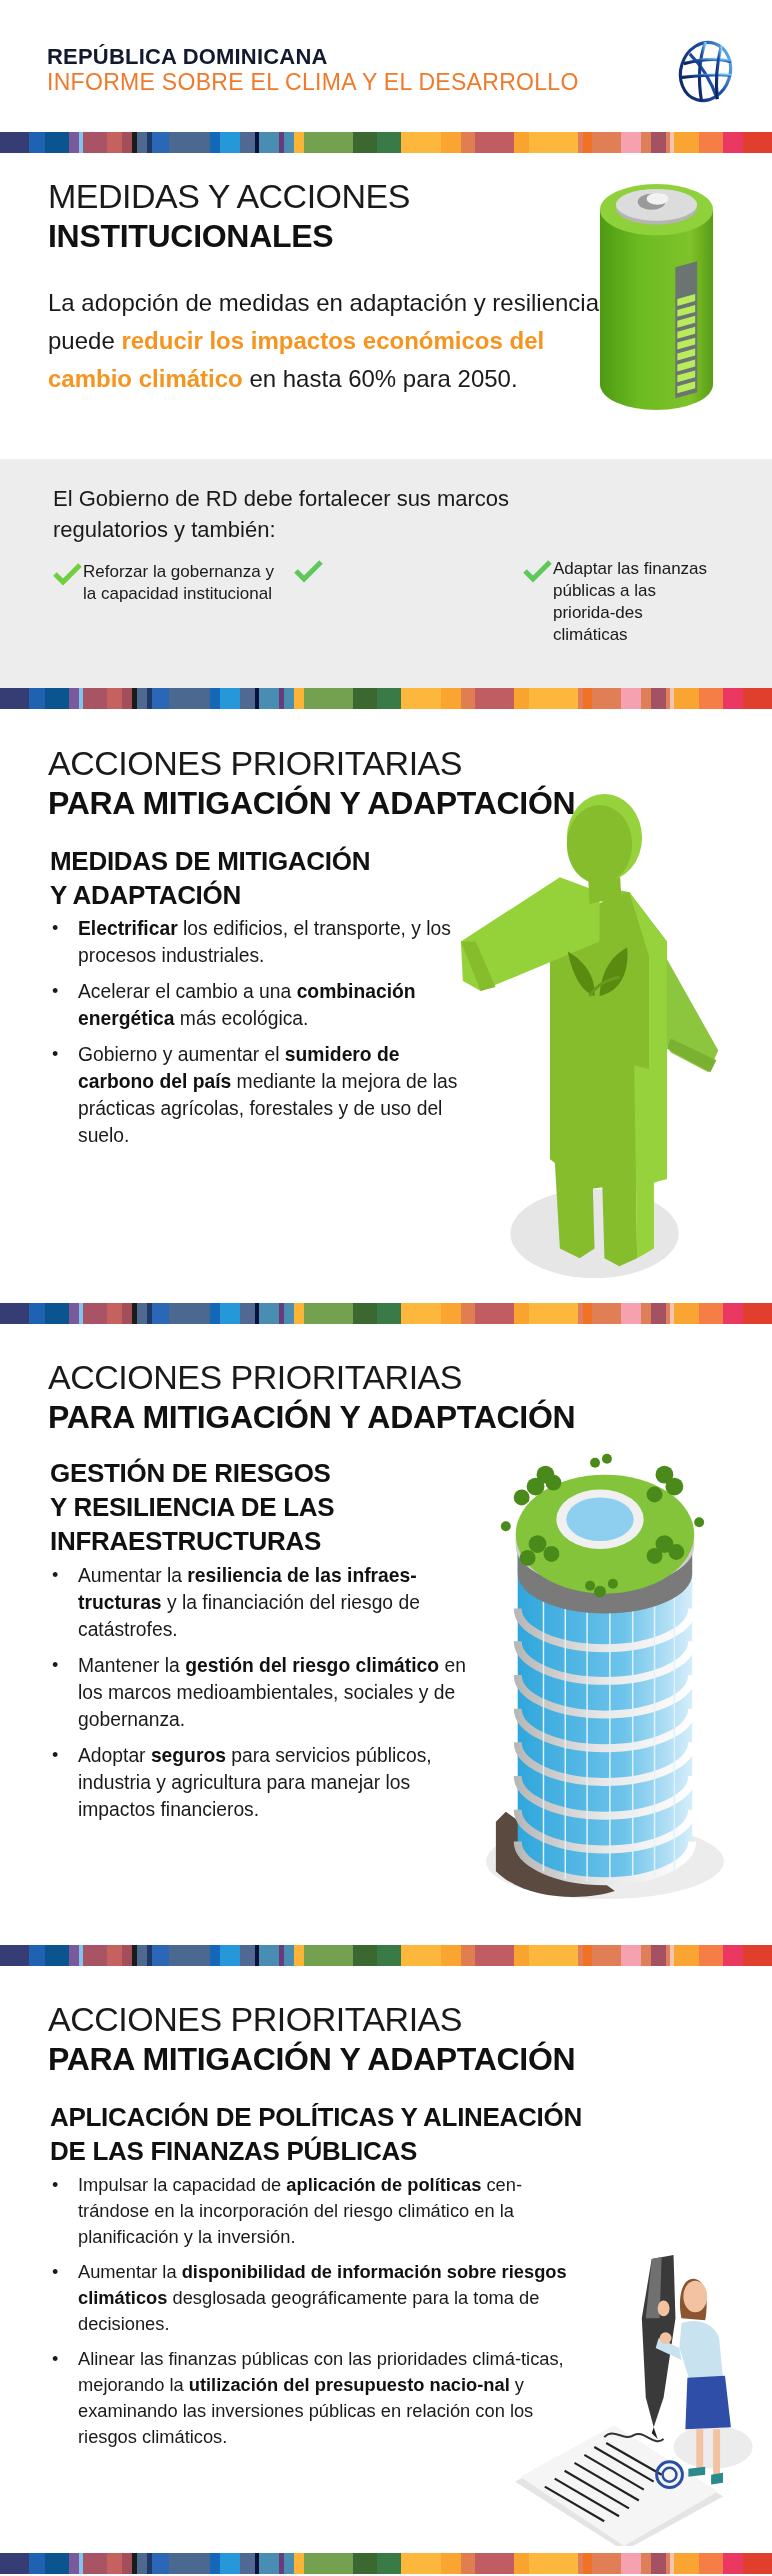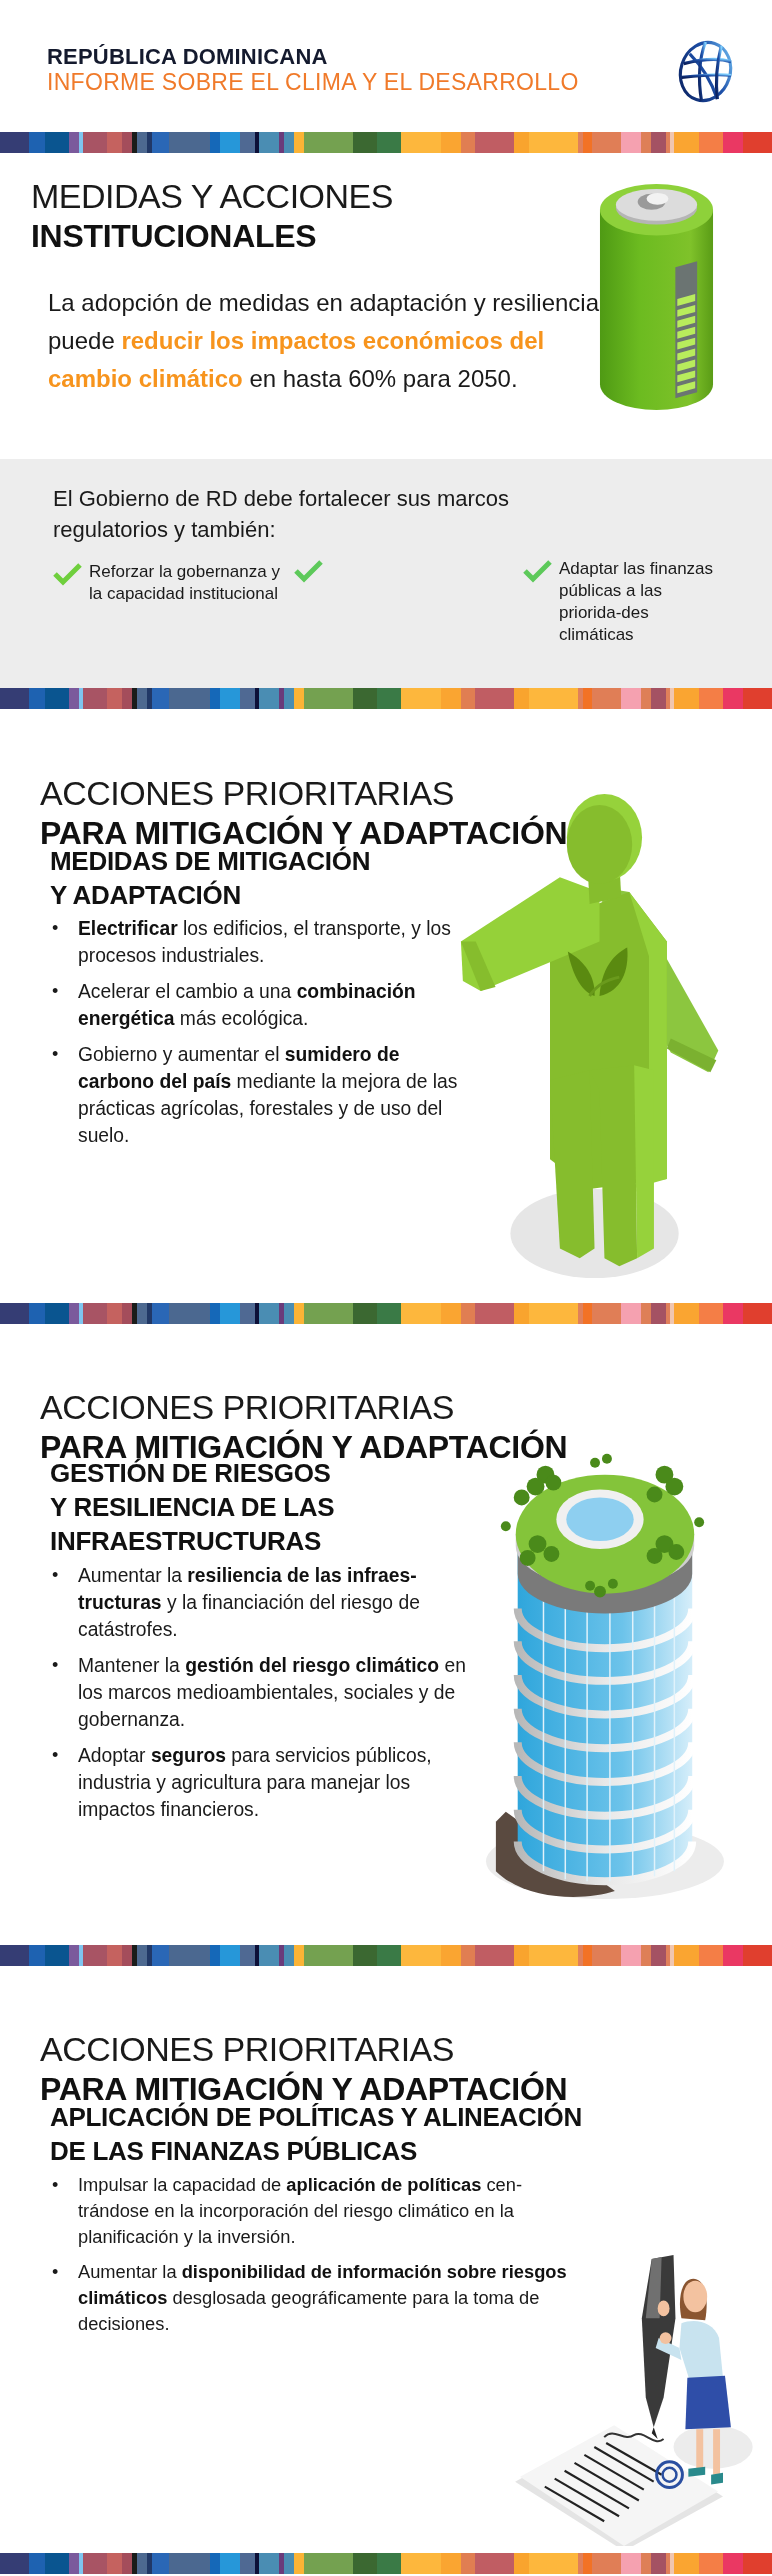--- a/index.html
+++ b/index.html
@@ -11,34 +11,34 @@
   .header .report { position: absolute; left: 47px; top: 69px; font-size: 23px; color: #f07a2a; letter-spacing: 0.3px; }
   .header .logo { position: absolute; left: 672px; top: 38px; width: 67px; height: 67px; }
 
   .stripe { position: absolute; left: 0; width: 773px; height: 21px; display: flex; }
   .stripe span { display: block; height: 100%; }
 
   .title-light { font-size: 34px; font-weight: normal; color: #1a1a1a; letter-spacing: -0.5px; line-height: 40px; }
   .title-bold { font-size: 32px; font-weight: bold; color: #111; letter-spacing: -0.3px; line-height: 40px; }
 
   
-  .s1-title { position: absolute; left: 31px; top: 176px; }
+  .s1-title { position: absolute; left: 48px; top: 176px; }
   .s1-lead { position: absolute; left: 48px; top: 284px; width: 555px; font-size: 24px; line-height: 38px; color: #1a1a1a; }
   .s1-lead .hl { color: #f7941d; font-weight: bold; }
   .battery { position: absolute; left: 590px; top: 178px; width: 134px; height: 238px; }
 
   .gray-band { position: absolute; left: 0; top: 459px; width: 773px; height: 230px; background: #ededed; }
   .gray-band .intro { position: absolute; left: 53px; top: 24px; width: 555px; font-size: 22px; line-height: 31px; color: #1a1a1a; }
   .checks { position: absolute; left: 53px; top: 102px; width: 713px; }
   .check-item { position: absolute; top: 0; display: flex; }
   .check-item svg { width: 30px; height: 24px; flex: none; margin-top: 1px; }
-  .check-item .txt { font-size: 17px; line-height: 22px; color: #1a1a1a; margin-left: 6px; }
+  .check-item .txt { font-size: 17px; line-height: 22px; color: #1a1a1a; }
 
   
-  .sec-title { position: absolute; left: 40px; margin-top: 30px; }
+  .sec-title { position: absolute; left: 48px; }
   .sub-title { position: absolute; left: 50px; font-size: 26px; font-weight: bold; line-height: 34px; color: #111; letter-spacing: -0.3px; }
   .bullets { position: absolute; left: 50px; list-style: none; }
   .bullets li { position: relative; padding-left: 28px; font-size: 19.3px; line-height: 27px; color: #1a1a1a; margin-bottom: 9px; }
   .bullets li::before { content: "•"; position: absolute; left: 2px; top: 0; font-size: 18px; }
   .bullets b { font-weight: bold; color: #111; }
 
   .illus { position: absolute; }
 </style>
 </head>
 <body>
@@ -425,20 +425,21 @@
   <div class="title-light">ACCIONES PRIORITARIAS</div>
   <div class="title-bold">PARA MITIGACIÓN Y ADAPTACIÓN</div>
 </div>
 <div class="sub-title" style="top:2100px;">
   <div>APLICACIÓN DE POLÍTICAS Y ALINEACIÓN</div>
   <div>DE LAS FINANZAS PÚBLICAS</div>
 </div>
 <ul class="bullets" style="top:2172px; width:535px;">
   <li style="font-size:18.3px; line-height:26px;"><span>Impulsar la capacidad de </span><b>aplicación de políticas</b><span> cen-trándose en la incorporación del riesgo climático en la planificación y la inversión.</span></li>
   <li style="font-size:18.3px; line-height:26px;"><span>Aumentar la </span><b>disponibilidad de información sobre riesgos climáticos</b><span> desglosada geográficamente para la toma de decisiones.</span></li>
+  <li style="font-size:18.3px; line-height:26px;"><span>Alinear las finanzas públicas con las prioridades climá-ticas, mejorando la </span><b>utilización del presupuesto nacio-nal</b><span> y examinando las inversiones públicas en relación con los riesgos climáticos.</span></li>
 </ul>
 
 <svg class="illus" style="left:495px; top:2249px; width:258px; height:297px;" viewBox="0 0 260 300">
 
   <path d="M20 235 L120 180 L230 250 L130 305 Z" fill="#e4e4e4"></path>
   <path d="M25 230 L120 178 L225 245 L130 300 Z" fill="#f5f5f5"></path>
   <g stroke="#222" stroke-width="2.2">
     <line x1="50" y1="240" x2="110" y2="275"></line>
       <line x1="60" y1="232" x2="125" y2="270"></line>
       <line x1="70" y1="224" x2="135" y2="262"></line>

